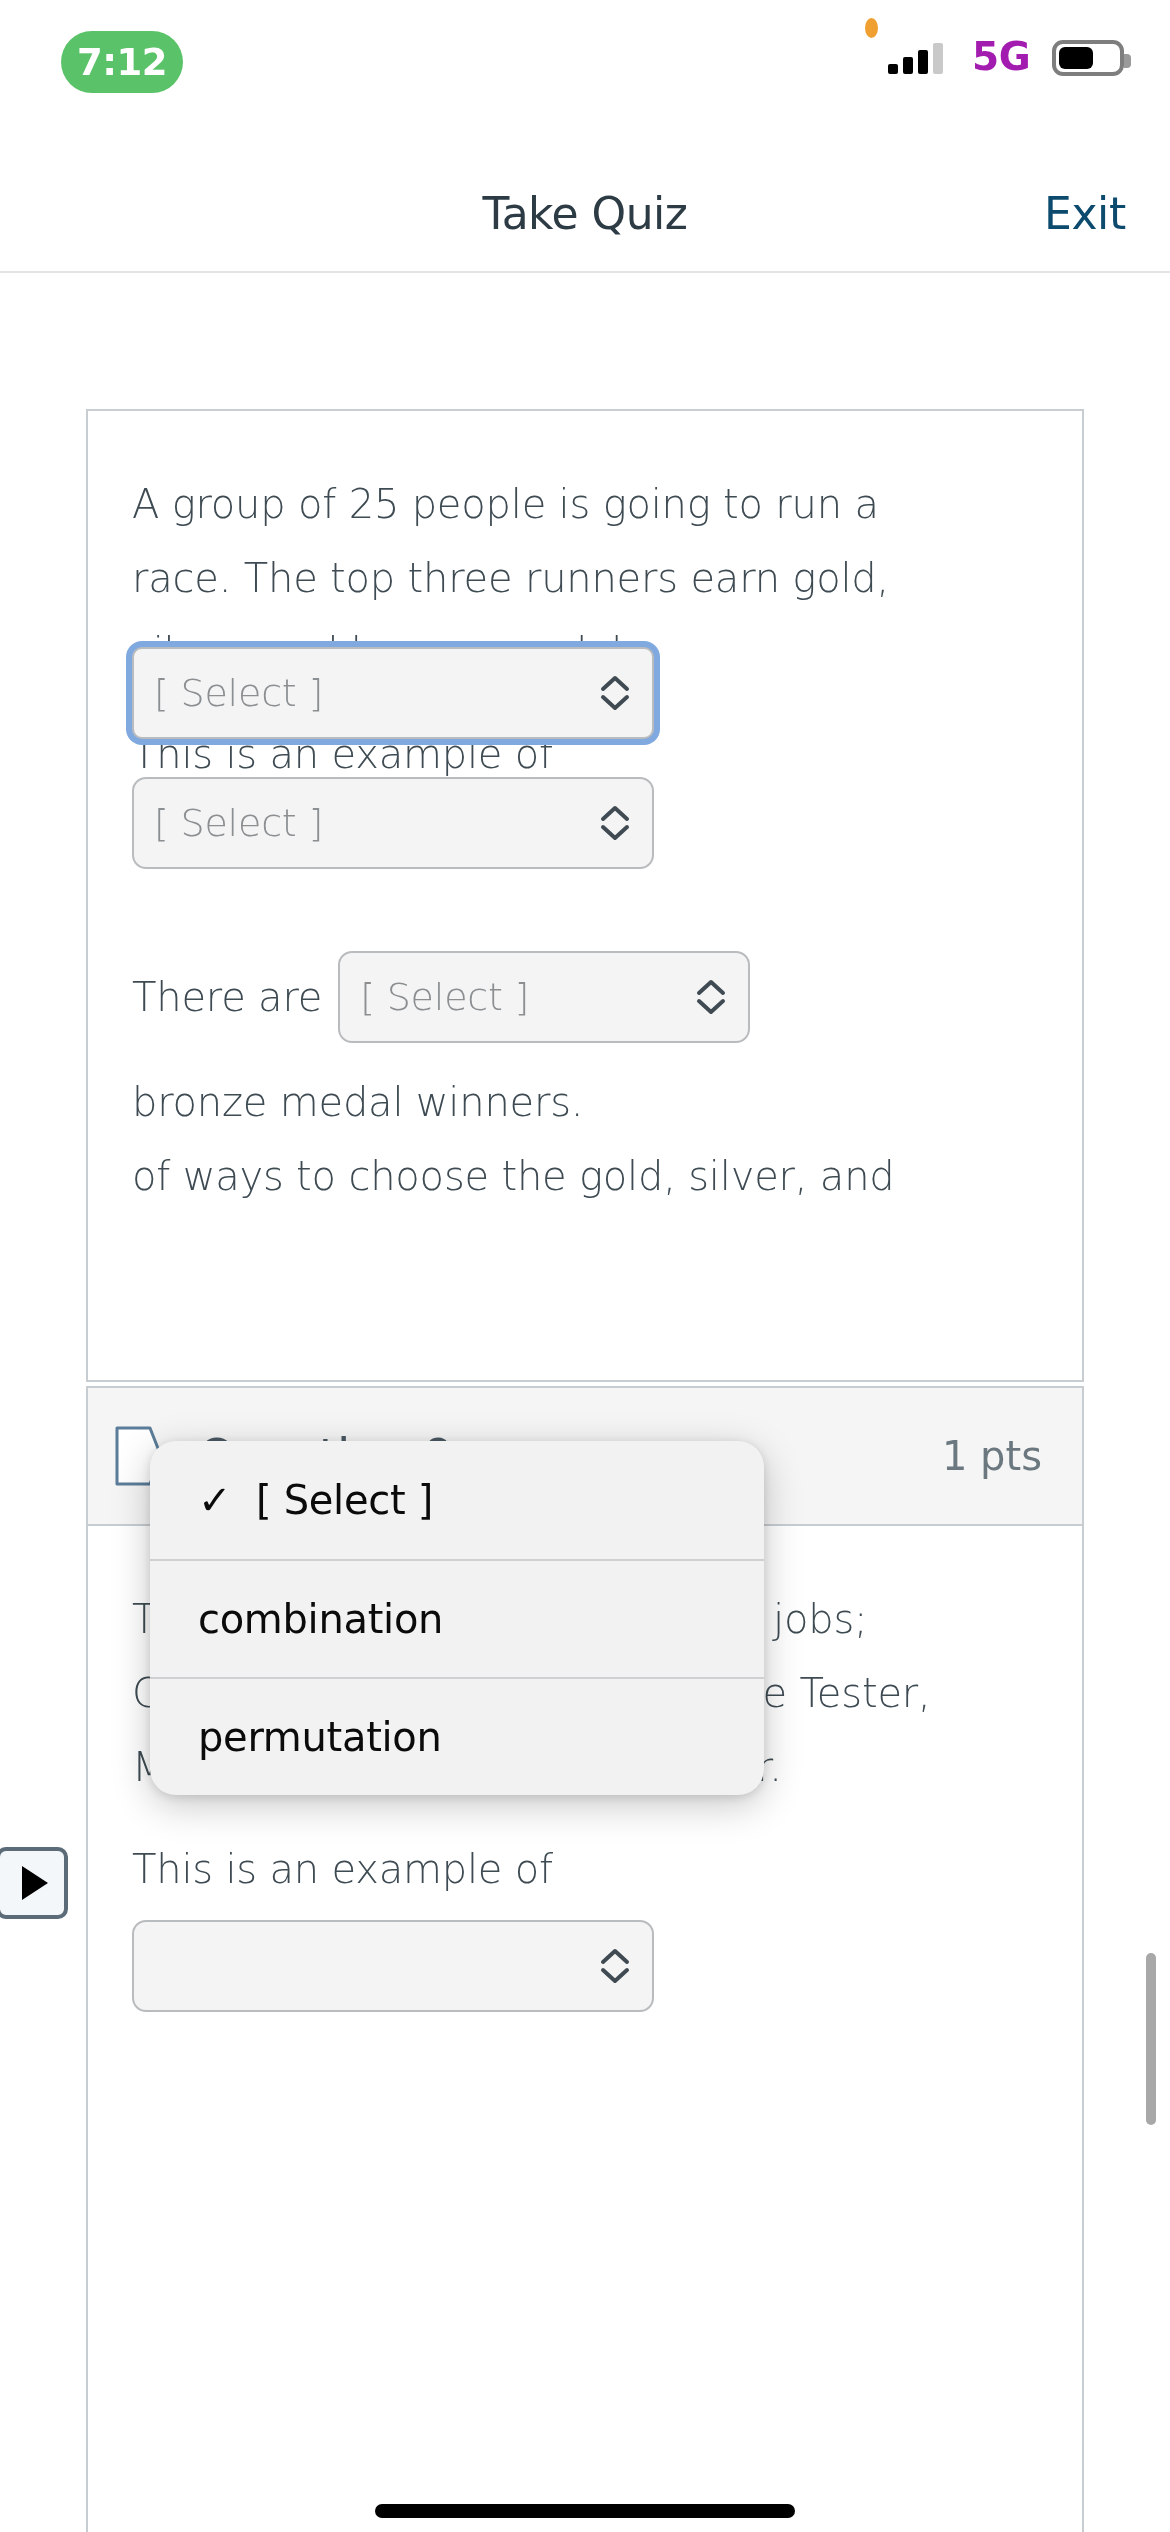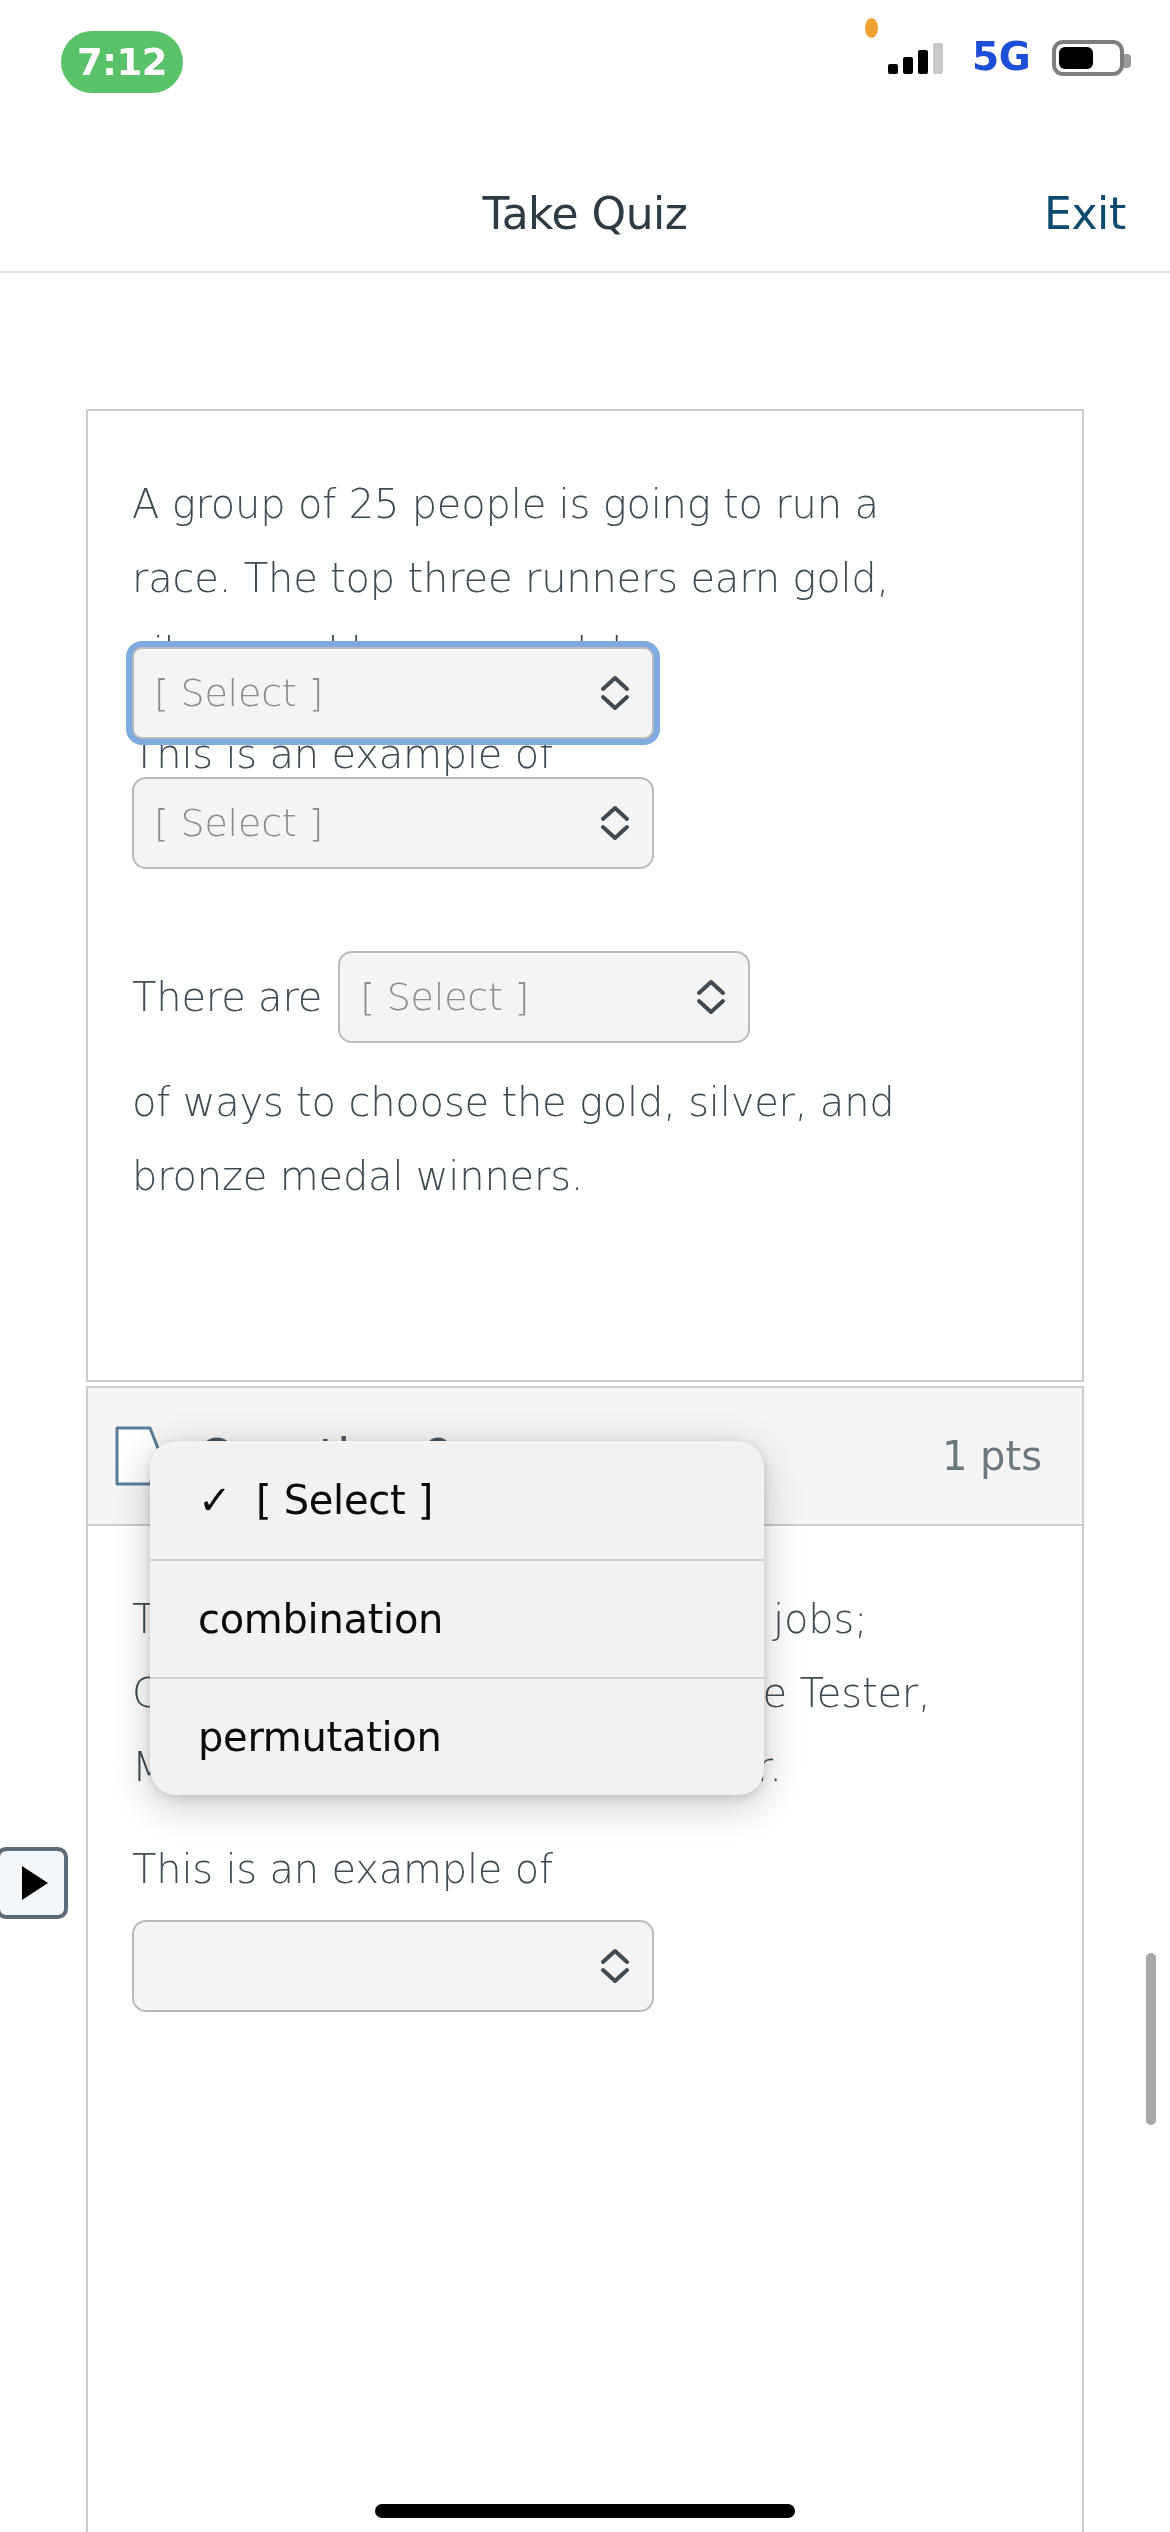--- a/index.html
+++ b/index.html
@@ -44,21 +44,21 @@
     width: 72px; height: 32px;
     display: flex; align-items: flex-end; gap: 5px;
   }
   .signal i { display:block; width: 10px; background: #000; border-radius: 2px; }
   .signal i:nth-child(1){ height: 10px; }
   .signal i:nth-child(2){ height: 17px; }
   .signal i:nth-child(3){ height: 24px; }
   .signal i:nth-child(4){ height: 31px; background: #c9c9c9; }
   .net-label {
     position: absolute; left: 972px; top: 34px;
-    font-size: 39px; font-weight: 600; color: #1d4ed8;
+    font-size: 39px; font-weight: 600; color: #a21caf;
     letter-spacing: -0.5px;
   }
   .battery {
     position: absolute; left: 1052px; top: 40px;
     width: 72px; height: 36px;
     border: 4px solid #7e7e7e;
     border-radius: 11px;
   }
   .battery::after {
     content: ""; position: absolute;
@@ -352,22 +352,22 @@
             <span class="chev">
               <svg width="34" height="40" viewBox="0 0 34 40">
                 <path d="M5 16 L17 5 L29 16" fill="none" stroke="#3f4a52" stroke-width="4" stroke-linecap="round" stroke-linejoin="round"></path>
                 <path d="M5 24 L17 35 L29 24" fill="none" stroke="#3f4a52" stroke-width="4" stroke-linecap="round" stroke-linejoin="round"></path>
               </svg>
             </span>
           </span>
         </div>
 
         <div class="qtext tail-text">
+          <div>bronze medal winners.</div>
           <div>of ways to choose the gold, silver, and</div>
-          <div>bronze medal winners.</div>
         </div>
 
       </div>
     </div>
 
     <div class="qcard" id="qcard-9">
       <div class="qheader">
         <span class="flag-icon">
           <svg width="50" height="62" viewBox="0 0 50 62">
             <path d="M3 3 H36 L47 31 L36 59 H3 Z" fill="#ffffff" stroke="#5b7d99" stroke-width="3" stroke-linejoin="round"></path>

